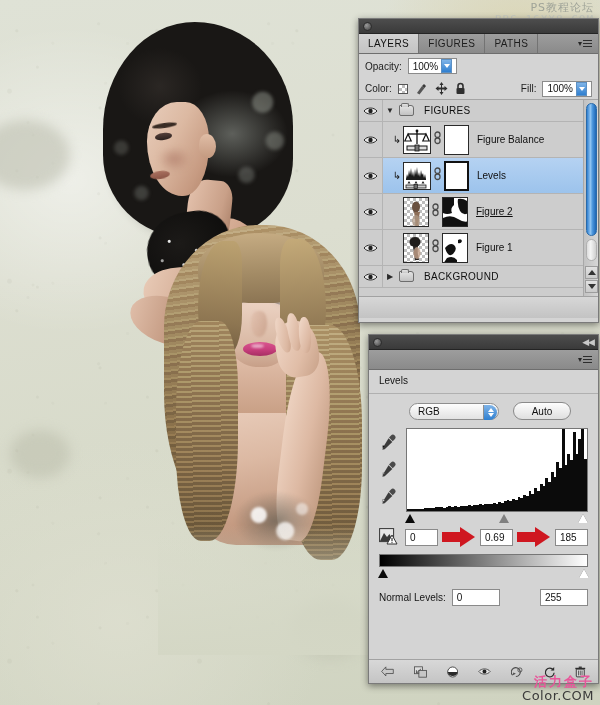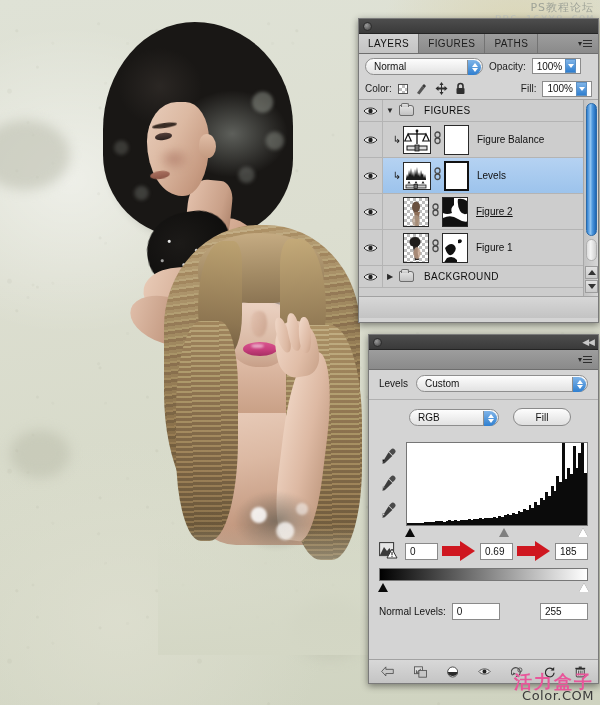--- a/index.html
+++ b/index.html
@@ -503,21 +503,21 @@
 
   
   #adjPanel { left: 368px; top: 334px; width: 231px; height: 350px; }
   .adj-presetrow {
     display: flex; align-items: center; gap: 8px;
     padding: 5px 10px 7px 10px;
     border-bottom: 1px solid #b0b0b0;
   }
   .adj-label { font-size: 10px; color: #141414; }
   .adj-mainpad { padding: 8px 10px 0 10px; }
-  .adj-channelrow { display: flex; align-items: center; gap: 14px; margin-bottom: 16px; padding-left: 30px; }
+  .adj-channelrow { display: flex; align-items: center; gap: 14px; margin-bottom: 8px; padding-left: 30px; }
   .autobtn {
     height: 18px; min-width: 58px;
     border: 1px solid #8a8a8a; border-radius: 9px;
     background: linear-gradient(#fdfdfd, #dfdfdf);
     display: flex; align-items: center; justify-content: center;
     font-size: 10px; color: #111;
   }
   .histrow { display: flex; gap: 7px; align-items: flex-start; }
   .droppers { display: flex; flex-direction: column; gap: 11px; padding-top: 6px; width: 20px; }
   .histwrap { flex: 1; }
@@ -578,21 +578,21 @@
     position: absolute;
     font-family: "DejaVu Sans", sans-serif;
     pointer-events: none;
     white-space: nowrap;
   }
   #wmTop { right: 6px; top: 2px; text-align: right; line-height: 12px; }
   #wmTop .cn { font-size: 11px; color: #9fa398; letter-spacing: 1px; }
   #wmTop .en { font-size: 11px; color: #c9ccc2; letter-spacing: 1px;
                font-family: "DejaVu Sans Mono", monospace; }
   #wmBot { right: 6px; bottom: 2px; text-align: right; line-height: 14px; }
-  #wmBot .cn { font-size: 18px; color: #e8569a; font-weight: bold; letter-spacing: 2px; }
+  #wmBot .cn { font-size: 13px; color: #e8569a; font-weight: bold; letter-spacing: 2px; }
   #wmBot .en { font-size: 13px; color: #3a3a3a; letter-spacing: .5px; }
 </style>
 </head>
 <body>
 
 <div id="root">
 
   <div id="canvas">
     <div class="grain"></div>
     <div class="stain" style="left:-20px;top:120px;width:90px;height:70px;background:rgba(190,192,176,.6);"></div>
@@ -668,27 +668,20 @@
       </div>
       <div class="tab">
         <span>PATHS</span>
       </div>
       <div class="tabfill">
         <span class="menu-icon">▾<span class="bars"></span></span>
       </div>
     </div>
 
     <div class="lp-row1">
-      <div class="combo" style="width:118px;">
-        <span>Normal</span>
-        <span class="stepper">
-            <i class="up"></i>
-            <i class="dn"></i>
-          </span>
-      </div>
       <span class="fieldlabel">Opacity:</span>
       <div class="numbox">
         <span>100%</span>
         <span class="caret">
             <i></i>
           </span>
       </div>
     </div>
 
     <div class="lp-row2">
@@ -914,40 +907,33 @@
     </div>
 
     <div class="tabstrip">
       <div class="tabfill">
         <span class="menu-icon">▾<span class="bars"></span></span>
       </div>
     </div>
 
     <div class="adj-presetrow">
       <span class="adj-label">Levels</span>
-      <div class="combo" style="flex:1;">
-        <span>Custom</span>
-        <span class="stepper">
-            <i class="up"></i>
-            <i class="dn"></i>
-          </span>
-      </div>
     </div>
 
     <div class="adj-mainpad">
       <div class="adj-channelrow">
         <div class="combo" style="width:90px;">
           <span>RGB</span>
           <span class="stepper">
               <i class="up"></i>
               <i class="dn"></i>
             </span>
         </div>
         <div class="autobtn">
-          <span>Fill</span>
+          <span>Auto</span>
         </div>
       </div>
 
       <div class="histrow">
         <div class="droppers">
           <svg width="18" height="16" viewBox="0 0 18 16">
             <path d="M12 1.5 a2.6 2.6 0 0 1 3.7 3.7 l-2 2 -3.7 -3.7 z" fill="#4a4a4a"></path>
             <path d="M9.6 4.2 l3.7 3.7 -7.6 7.3 -2.3 0.6 0.5 -2.4 z" fill="#3c3c3c"></path>
             <path d="M3.4 13.4 l2.3 -0.6 -1.8 -1.8 z" fill="#111"></path>
           </svg>

